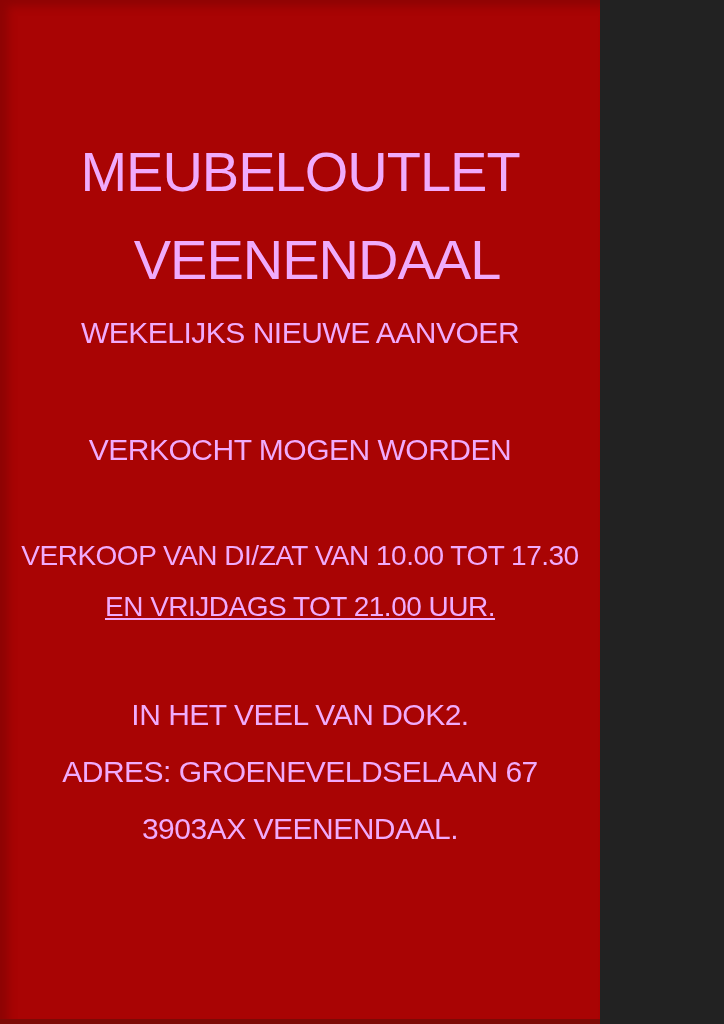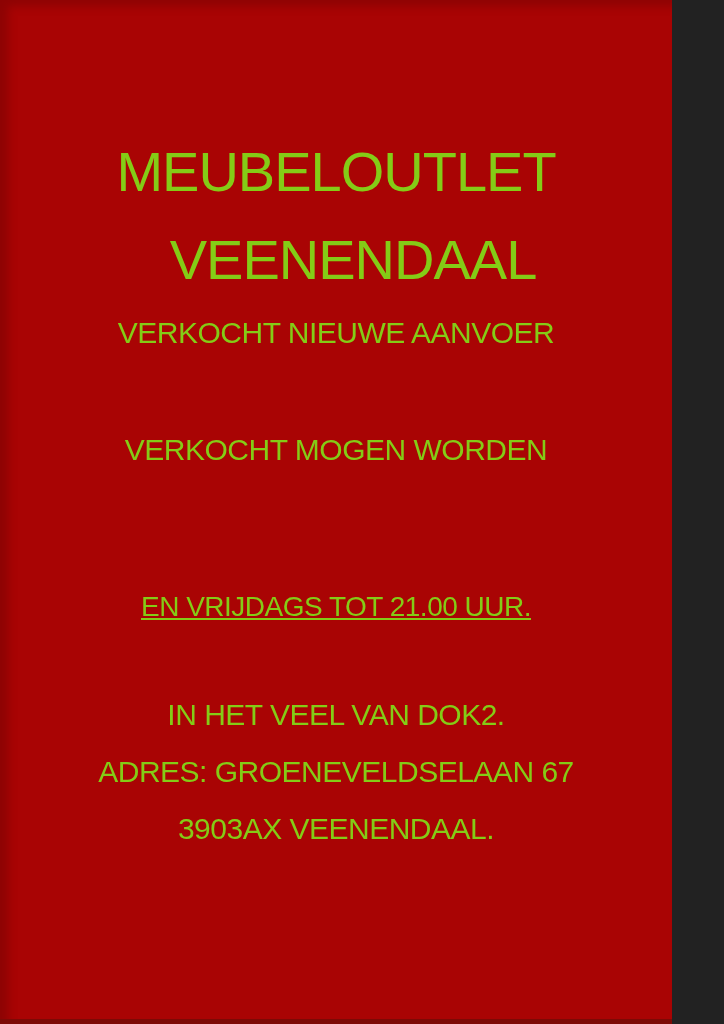--- a/index.html
+++ b/index.html
@@ -2,26 +2,26 @@
 <html><head>
 <meta charset="utf-8">
 <style>
   html, body {
     margin: 0;
     padding: 0;
     background: #222;
   }
   .poster {
     position: relative;
-    width: 672px;
+    width: 600px;
     height: 1024px;
     background: #a90404;
     overflow: hidden;
     font-family: "Liberation Sans", "DejaVu Sans", sans-serif;
-    color: #84cc16;
+    color: #f0abfc;
     
     box-shadow: inset 8px 6px 10px rgba(60,0,0,0.25);
   }
   .bottom-edge {
     position: absolute;
     left: 0;
     bottom: 0;
     width: 100%;
     height: 5px;
     background: #7d0a06;
@@ -67,25 +67,26 @@
 </style>
 </head>
 <body>
 
 <div class="poster">
 
   <div id="title1" class="line title-line">MEUBELOUTLET</div>
 
   <div id="title2" class="line title-line">VEENENDAAL</div>
 
-  <div id="intro1" class="line intro-line">VERKOCHT NIEUWE AANVOER</div>
+  <div id="intro1" class="line intro-line">WEKELIJKS NIEUWE AANVOER</div>
 
 
   <div id="intro3" class="line intro-line">VERKOCHT MOGEN WORDEN</div>
 
+  <div id="hours1" class="line hours-line">VERKOOP VAN DI/ZAT VAN 10.00 TOT 17.30</div>
 
   <div id="hours2" class="line hours-line">EN VRIJDAGS TOT 21.00 UUR.</div>
 
   <div id="location1" class="line location-line">IN HET VEEL VAN DOK2.</div>
 
   <div id="location2" class="line location-line">ADRES: GROENEVELDSELAAN 67</div>
 
   <div id="location3" class="line location-line">3903AX VEENENDAAL.</div>
 
   <div class="bottom-edge"></div>

